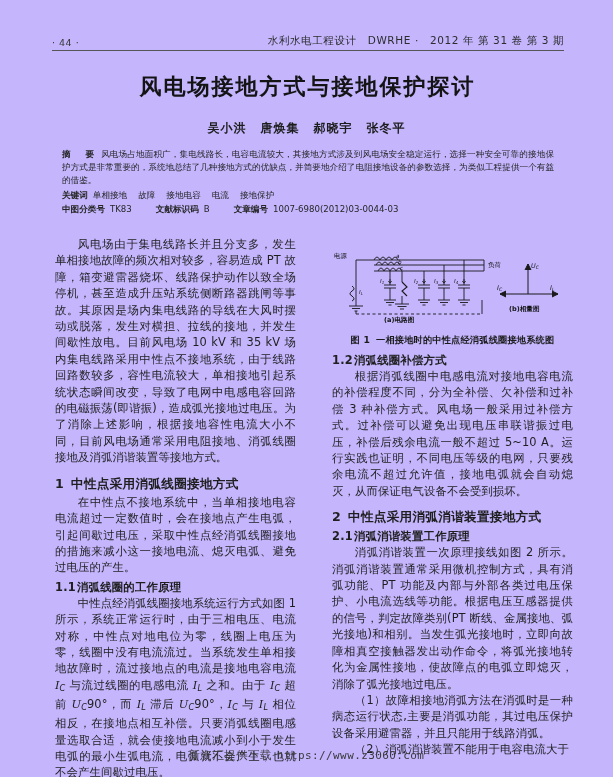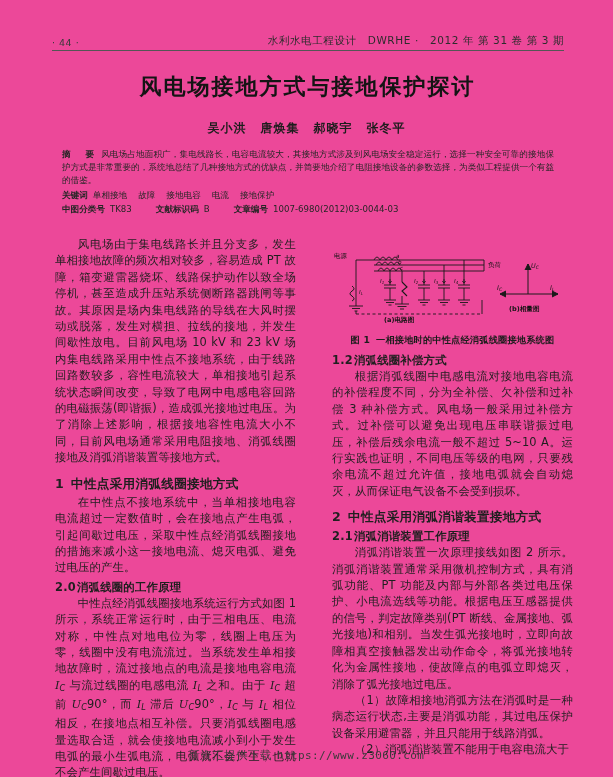--- a/index.html
+++ b/index.html
@@ -13,21 +13,21 @@
     position: relative;
     font-family: "DejaVu Sans", "Liberation Sans", sans-serif;
     color: #2a2a2a;
     overflow: hidden;
   }
   .page {
     position: absolute;
     left: 0; top: 0;
     width: 613px;
     height: 777px;
-    background: #ec4899;
+    background: #c4b5fd;
   }
 
   
   .runhead {
     position: absolute;
     left: 52px;
     top: 32px;
     width: 512px;
     height: 16px;
     display: flex;
@@ -219,29 +219,29 @@
     <div class="kw-row">
       <span class="kw-lead">关键词</span><span class="kw-item">单相接地</span><span class="kw-item">故障</span><span class="kw-item">接地电容</span><span class="kw-item">电流</span><span class="kw-item">接地保护</span>
     </div>
     <div class="clc-row">
       <span class="clc-lead">中图分类号</span><span class="clc-item">TK83</span><span class="clc-sep"></span><span class="clc-lead">文献标识码</span><span class="clc-item">B</span><span class="clc-sep"></span><span class="clc-lead">文章编号</span><span class="clc-item">1007-6980(2012)03-0044-03</span>
     </div>
   </div>
 
   <div class="col col-left">
 
-    <p class="body">风电场由于集电线路长并且分支多，发生单相接地故障的频次相对较多，容易造成 PT 故障，箱变避雷器烧坏、线路保护动作以致全场停机，甚至造成升压站系统侧断路器跳闸等事故。其原因是场内集电线路的导线在大风时摆动或脱落，发生对横担、拉线的接地，并发生间歇性放电。目前风电场 10 kV 和 23 kV 场内集电线路采用中性点不接地系统，由于线路回路数较多，容性电流较大，单相接地引起系统状态瞬间改变，导致了电网中电感电容回路的电磁振荡(即谐振)，造成弧光接地过电压。为了消除上述影响，根据接地容性电流大小不同，目前风电场通常采用电阻接地、消弧线圈接地及消弧消谐装置等接地方式。</p>
+    <p class="body">风电场由于集电线路长并且分支多，发生单相接地故障的频次相对较多，容易造成 PT 故障，箱变避雷器烧坏、线路保护动作以致全场停机，甚至造成升压站系统侧断路器跳闸等事故。其原因是场内集电线路的导线在大风时摆动或脱落，发生对横担、拉线的接地，并发生间歇性放电。目前风电场 10 kV 和 35 kV 场内集电线路采用中性点不接地系统，由于线路回路数较多，容性电流较大，单相接地引起系统状态瞬间改变，导致了电网中电感电容回路的电磁振荡(即谐振)，造成弧光接地过电压。为了消除上述影响，根据接地容性电流大小不同，目前风电场通常采用电阻接地、消弧线圈接地及消弧消谐装置等接地方式。</p>
 
     <h2 class="h-lvl1">
       <span class="num">1</span><span>中性点采用消弧线圈接地方式</span>
     </h2>
     <p class="body">在中性点不接地系统中，当单相接地电容电流超过一定数值时，会在接地点产生电弧，引起间歇过电压，采取中性点经消弧线圈接地的措施来减小这一接地电流、熄灭电弧、避免过电压的产生。</p>
 
     <h3 class="h-lvl2">
-      <span class="num">2.0</span><span>消弧线圈的工作原理</span>
+      <span class="num">1.1</span><span>消弧线圈的工作原理</span>
     </h3>
     <p class="body"><span>中性点经消弧线圈接地系统运行方式如图 1 所示，系统正常运行时，由于三相电压、电流对称，中性点对地电位为零，线圈上电压为零，线圈中没有电流流过。当系统发生单相接地故障时，流过接地点的电流是接地电容电流 </span><span class="ital">I</span><span class="sub">C</span><span> 与流过线圈的电感电流 </span><span class="ital">I</span><span class="sub">L</span><span> 之和。由于 </span><span class="ital">I</span><span class="sub">C</span><span> 超前 </span><span class="ital">U</span><span class="sub">C</span><span>90°，而 </span><span class="ital">I</span><span class="sub">L</span><span> 滞后 </span><span class="ital">U</span><span class="sub">C</span><span>90°，</span><span class="ital">I</span><span class="sub">C</span><span> 与 </span><span class="ital">I</span><span class="sub">L</span><span> 相位相反，在接地点相互补偿。只要消弧线圈电感量选取合适，就会使接地电流减小到小于发生电弧的最小生弧电流，电弧就不会产生，也就不会产生间歇过电压。</span></p>
   </div>
 
   <div class="col col-right">
 
     <div class="figure">
       <div class="figbox">
         <svg width="241" height="86" viewBox="0 0 241 86">
           <g stroke="#1a1a1a" fill="none" stroke-width="0.9">

